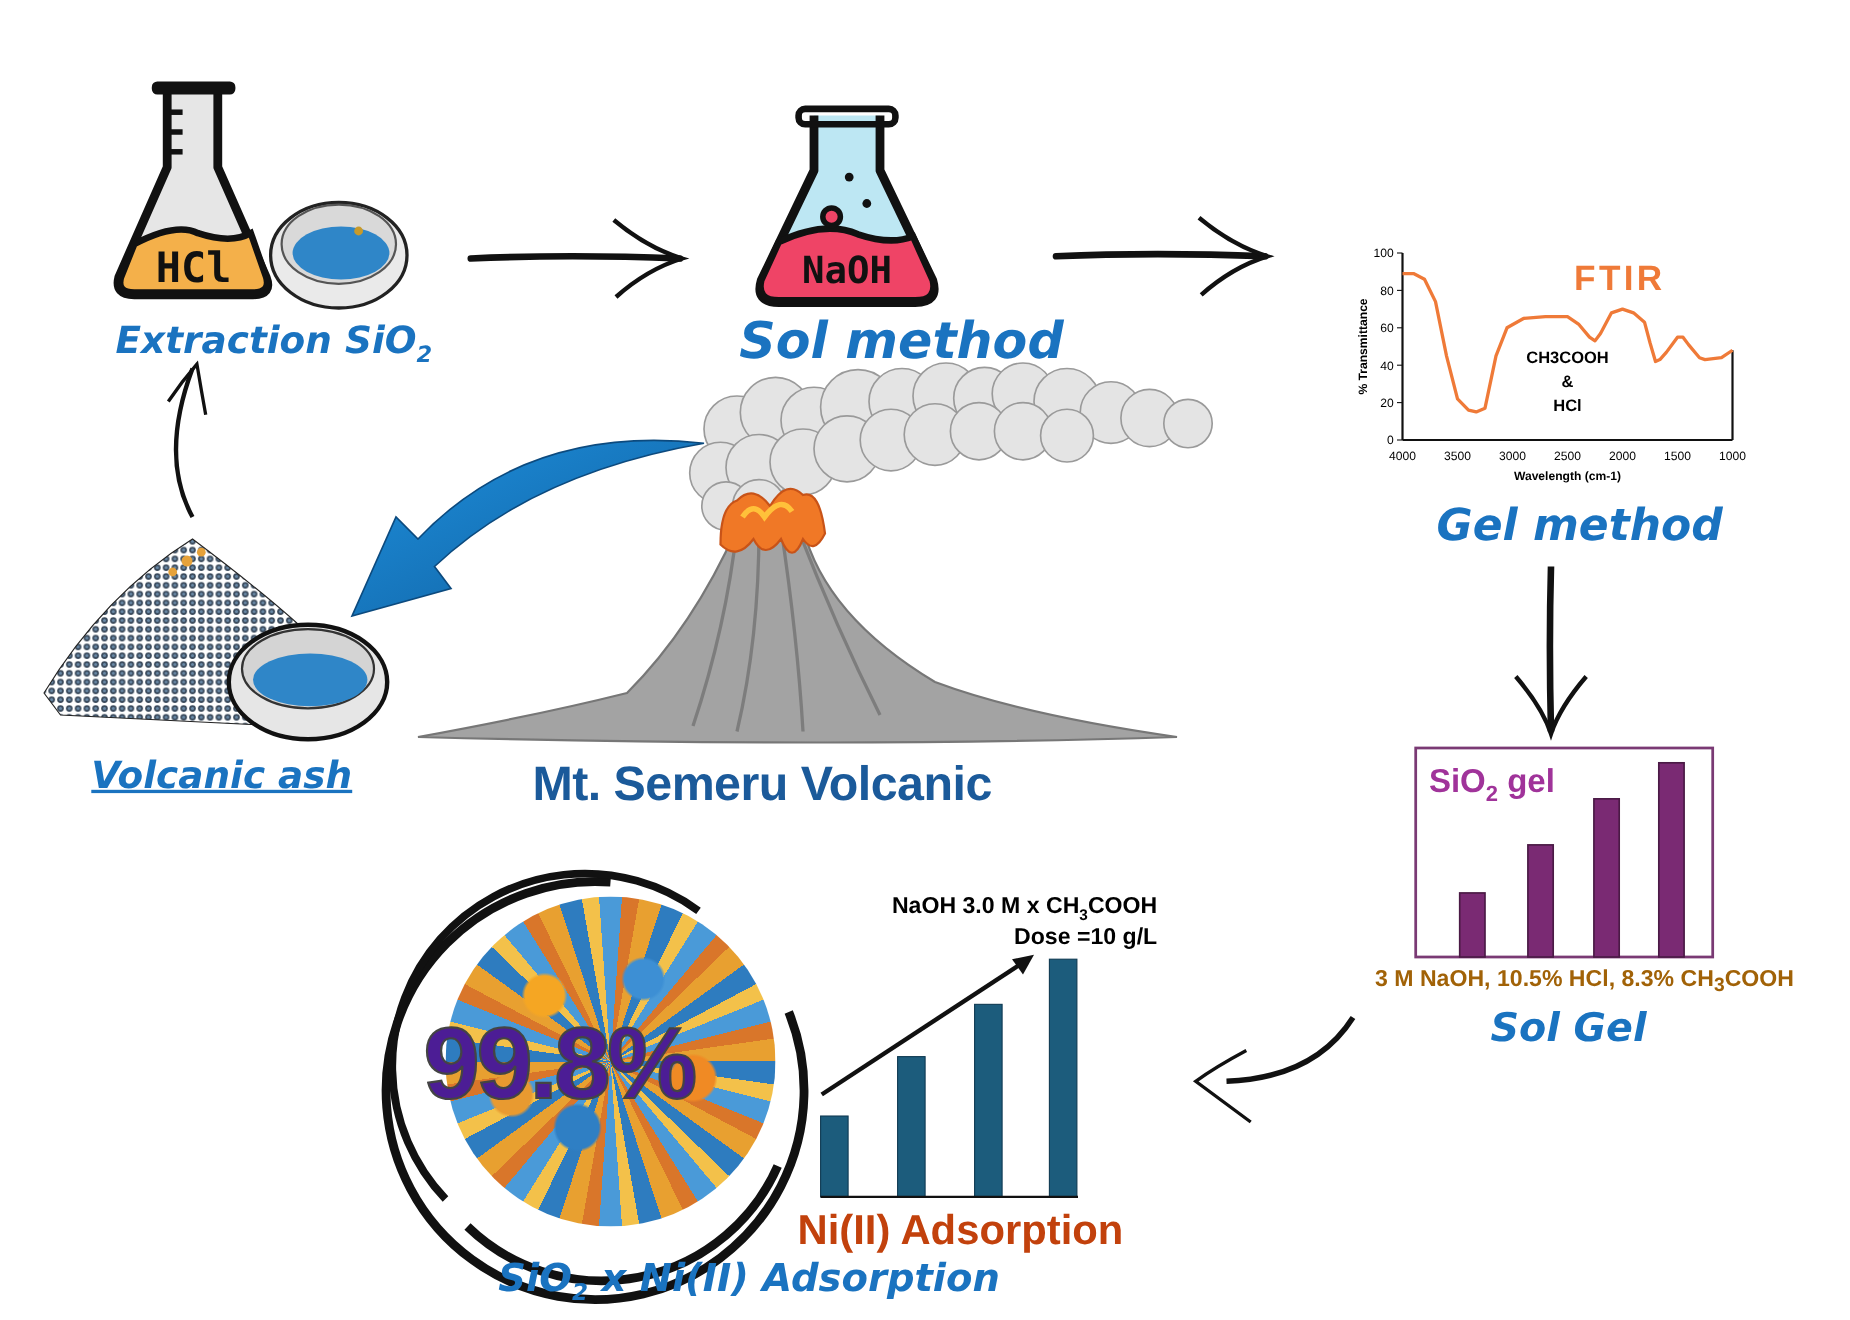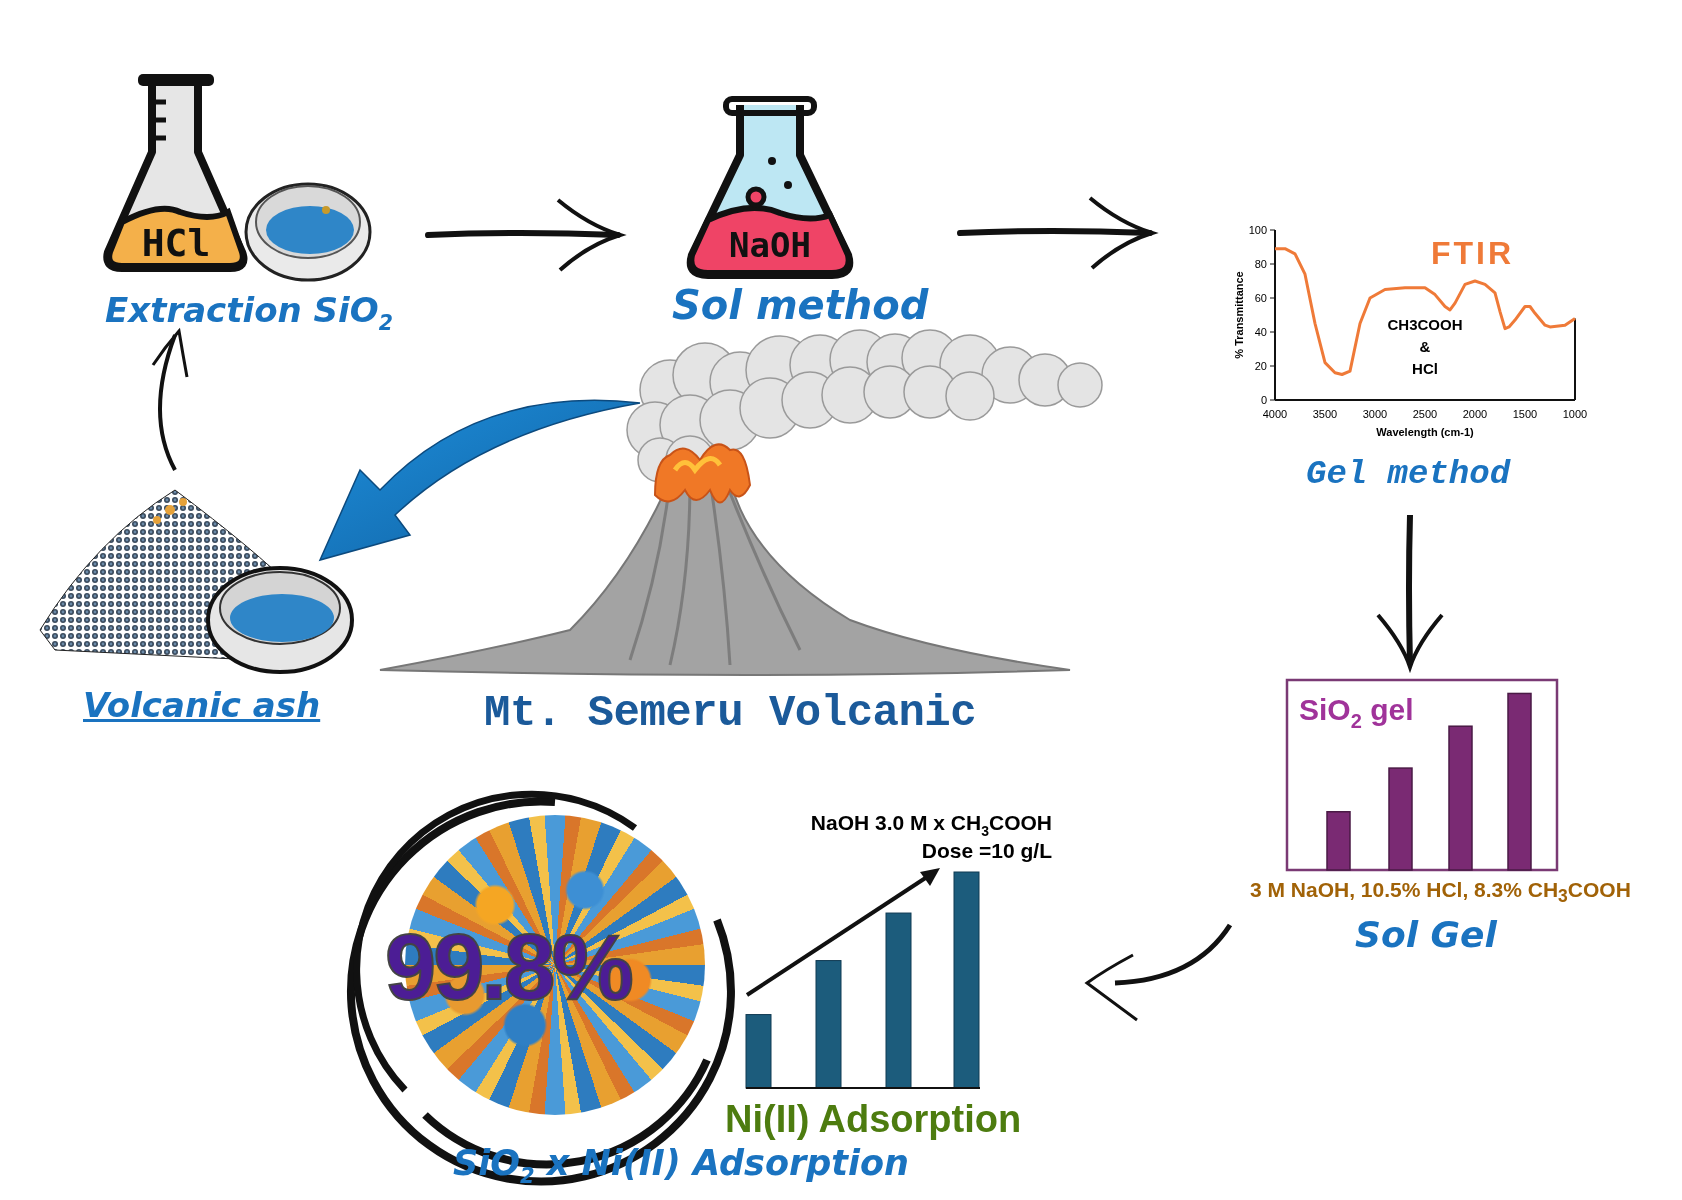--- a/index.html
+++ b/index.html
@@ -1,21 +1,21 @@
 <!DOCTYPE html>
 <html><head>
 <meta charset="utf-8">
 <style>
   html,body{margin:0;padding:0;background:#fff;}
   body{width:1682px;height:1200px;position:relative;overflow:hidden;font-family:"Liberation Sans",sans-serif;}
   .abs{position:absolute;}
   .caption{position:absolute;color:#1a73c0;font-weight:bold;font-style:italic;font-family:"DejaVu Sans",sans-serif;white-space:nowrap;}
   .caption sub{font-size:60%;}
   svg{overflow:visible;}
-  .big-title{position:absolute;color:#1b5a9a;font-weight:bold;font-family:Liberation Mono, monospace;font-size:44px;white-space:nowrap;letter-spacing:-0.5px;}
+  .big-title{position:absolute;color:#1b5a9a;font-weight:bold;font-family:Liberation Sans, sans-serif;font-size:44px;white-space:nowrap;letter-spacing:-0.5px;}
   .chart-lbl{font-family:"Liberation Sans",sans-serif;}
   .pct{position:absolute;font-family:"Liberation Sans",sans-serif;font-weight:bold;font-size:92px;color:#4c1d95;-webkit-text-stroke:2px #444;letter-spacing:-3px;white-space:nowrap;}
 </style>
 </head>
 <body>
 
 <svg class="abs" style="left:100px;top:72px;" width="270" height="220" viewBox="0 0 270 220">
 
   <g>
     <ellipse cx="208" cy="160" rx="62" ry="48" fill="#eaeaea" stroke="#222" stroke-width="3"></ellipse>
@@ -40,21 +40,21 @@
 
 <svg class="abs" style="left:680px;top:95px;" width="180" height="190" viewBox="0 0 180 190">
   <path d="M60 10 L60 60 L12 160 Q6 180 28 180 L152 180 Q174 180 168 160 L120 60 L120 10" fill="#bde7f3" stroke="#111" stroke-width="8" stroke-linejoin="round"></path>
   <path d="M28 125 Q70 105 100 118 Q130 128 150 120 L168 160 Q172 178 152 178 L28 178 Q8 178 12 160 Z" fill="#ef4466" stroke="#111" stroke-width="6"></path>
   <rect x="46" y="4" width="88" height="14" rx="6" fill="none" stroke="#111" stroke-width="6"></rect>
   <circle cx="76" cy="102" r="8" fill="#ef4466" stroke="#111" stroke-width="5"></circle>
   <circle cx="92" cy="66" r="4" fill="#111"></circle>
     <circle cx="108" cy="90" r="4" fill="#111"></circle>
   <text x="90" y="162" text-anchor="middle" font-family="DejaVu Sans Mono, monospace" font-weight="bold" font-size="34" fill="#111">NaOH</text>
 </svg>
-<div class="caption" style="left:672px;top:282px;font-size:40px;">Sol method</div>
+<div class="caption" style="left:672px;top:282px;font-size:46px;">Sol method</div>
 
 <svg class="abs" style="left:960px;top:195px;" width="200" height="80">
   <path d="M0 38 Q90 34 190 38" stroke="#111" stroke-width="6" fill="none" stroke-linecap="round"></path>
   <path d="M130 3 Q160 28 192 38 Q160 48 132 73" stroke="#111" stroke-width="4" fill="none"></path>
 </svg>
 
 <svg class="abs" id="ftir" style="left:1215px;top:220px;" width="380" height="240">
     <line x1="60" y1="10" x2="60" y2="180" stroke="#111" stroke-width="2"></line>
     <line x1="60" y1="180" x2="360" y2="180" stroke="#111" stroke-width="2"></line>
     <line x1="360" y1="98.4" x2="360" y2="180" stroke="#111" stroke-width="2"></line>
@@ -78,21 +78,21 @@
     <text x="310" y="198" text-anchor="middle" font-size="11" font-family="Liberation Sans, sans-serif">1500</text>
     <text x="360" y="198" text-anchor="middle" font-size="11" font-family="Liberation Sans, sans-serif">1000</text>
     <text x="210" y="216" text-anchor="middle" font-size="11" font-weight="bold" font-family="Liberation Sans, sans-serif">Wavelength (cm-1)</text>
     <text x="0" y="0" transform="translate(28,95) rotate(-90)" text-anchor="middle" font-size="11" font-weight="bold" font-family="Liberation Sans, sans-serif">% Transmittance</text>
     <path d="M60.0 28.7 L70.0 28.7 L80.0 33.8 L90.0 54.2 L100.0 103.5 L110.0 142.6 L120.0 152.8 L127.0 154.5 L135.0 151.1 L145.0 103.5 L155.0 78.0 L170.0 69.5 L190.0 67.8 L210.0 67.8 L220.0 74.6 L230.0 86.5 L235.0 89.9 L240.0 83.1 L250.0 64.4 L260.0 61.0 L270.0 64.4 L280.0 72.9 L285.0 91.6 L290.0 108.6 L294.0 106.9 L300.0 100.1 L310.0 86.5 L315.0 86.5 L320.0 93.3 L330.0 105.2 L335.0 106.9 L350.0 105.2 L360.0 98.4 " fill="none" stroke="#ef7a38" stroke-width="3" stroke-linejoin="round"></path>
     <text x="216" y="44" font-size="32" font-weight="bold" fill="#ef7a38" letter-spacing="3" font-family="Liberation Sans, sans-serif">FTIR</text>
     <text x="210" y="110" text-anchor="middle" font-size="15" font-weight="bold" font-family="Liberation Sans, sans-serif">CH3COOH</text>
     <text x="210" y="132" text-anchor="middle" font-size="15" font-weight="bold" font-family="Liberation Sans, sans-serif">&amp;</text>
     <text x="210" y="154" text-anchor="middle" font-size="15" font-weight="bold" font-family="Liberation Sans, sans-serif">HCl</text>
   </svg>
-<div class="caption" style="left:1306px;top:455px;font-size:34px;font-family:Liberation Mono, monospace;">Gel method</div>
+<div class="caption" style="left:1306px;top:455px;font-size:40px;">Gel method</div>
 
 <svg class="abs" style="left:1370px;top:515px;" width="80" height="160">
   <path d="M40 0 Q38 70 40 150" stroke="#111" stroke-width="6" fill="none"></path>
   <path d="M8 100 Q32 128 40 152 Q48 128 72 100" stroke="#111" stroke-width="4" fill="none"></path>
 </svg>
 
 <svg class="abs" id="gelchart" style="left:1285px;top:678px;" width="280" height="195">
     <rect x="2" y="2" width="270" height="190" fill="#fff" stroke="#7a3a74" stroke-width="2.5"></rect>
     <text x="14" y="42" font-size="30" font-weight="bold" fill="#a0339a" font-family="Liberation Sans, sans-serif"><tspan>SiO</tspan><tspan font-size="20" dy="8">2</tspan><tspan dy="-8"> gel</tspan></text>
     <rect x="42" y="133.76" width="23" height="58.24" fill="#7a2a73" stroke="#4a1a45" stroke-width="1.5"></rect>
@@ -112,21 +112,21 @@
     <text x="312" y="20" text-anchor="end" font-size="21" font-weight="bold" font-family="Liberation Sans, sans-serif"><tspan>NaOH 3.0 M x CH</tspan><tspan font-size="14" dy="6">3</tspan><tspan dy="-6">COOH</tspan></text>
     <text x="312" y="48" text-anchor="end" font-size="21" font-weight="bold" font-family="Liberation Sans, sans-serif">Dose =10 g/L</text>
     <line x1="7" y1="185" x2="190" y2="65" stroke="#111" stroke-width="4"></line>
     <path d="M200 58 L180 62 L190 76 Z" fill="#111"></path>
     <rect x="6" y="204.56" width="25" height="73.44000000000001" fill="#1c5c7c" stroke="#0f3a52" stroke-width="1"></rect>
     <rect x="76" y="150.56" width="25" height="127.44" fill="#1c5c7c" stroke="#0f3a52" stroke-width="1"></rect>
     <rect x="146" y="103.03999999999999" width="25" height="174.96" fill="#1c5c7c" stroke="#0f3a52" stroke-width="1"></rect>
     <rect x="214" y="62" width="25" height="216" fill="#1c5c7c" stroke="#0f3a52" stroke-width="1"></rect>
     <line x1="6" y1="278" x2="240" y2="278" stroke="#111" stroke-width="2"></line>
   </svg>
-<div class="abs chart-lbl" style="left:725px;top:1098px;font-size:38px;font-weight:bold;color:#4d7c0f;white-space:nowrap;">Ni(II) Adsorption</div>
+<div class="abs chart-lbl" style="left:725px;top:1098px;font-size:38px;font-weight:bold;color:#c2410c;white-space:nowrap;">Ni(II) Adsorption</div>
 
 <div class="abs" style="left:405px;top:815px;width:300px;height:300px;border-radius:50%;background:
   radial-gradient(circle at 30% 30%, #f5a623 0 6%, transparent 7%),
   radial-gradient(circle at 60% 25%, #3d8fd4 0 6%, transparent 7%),
   radial-gradient(circle at 75% 55%, #f08a24 0 7%, transparent 8%),
   radial-gradient(circle at 40% 70%, #2f7fc4 0 7%, transparent 8%),
   radial-gradient(circle at 20% 60%, #e89a30 0 6%, transparent 7%),
   repeating-conic-gradient(from 10deg, #e8a030 0 8deg, #2e7cbf 8deg 16deg, #f3c14a 16deg 22deg, #4a9ad8 22deg 30deg, #d9762a 30deg 36deg);"></div>
 <svg class="abs" style="left:345px;top:790px;" width="400" height="400">
   <path d="M210 12 A190 190 0 1 0 372 130" stroke="#111" stroke-width="8" fill="none"></path>

